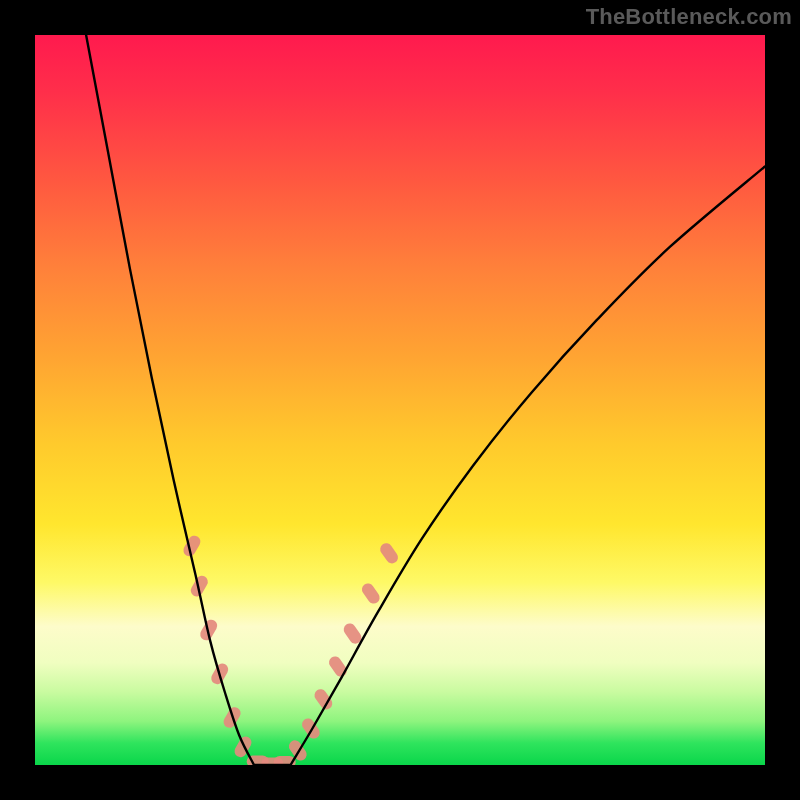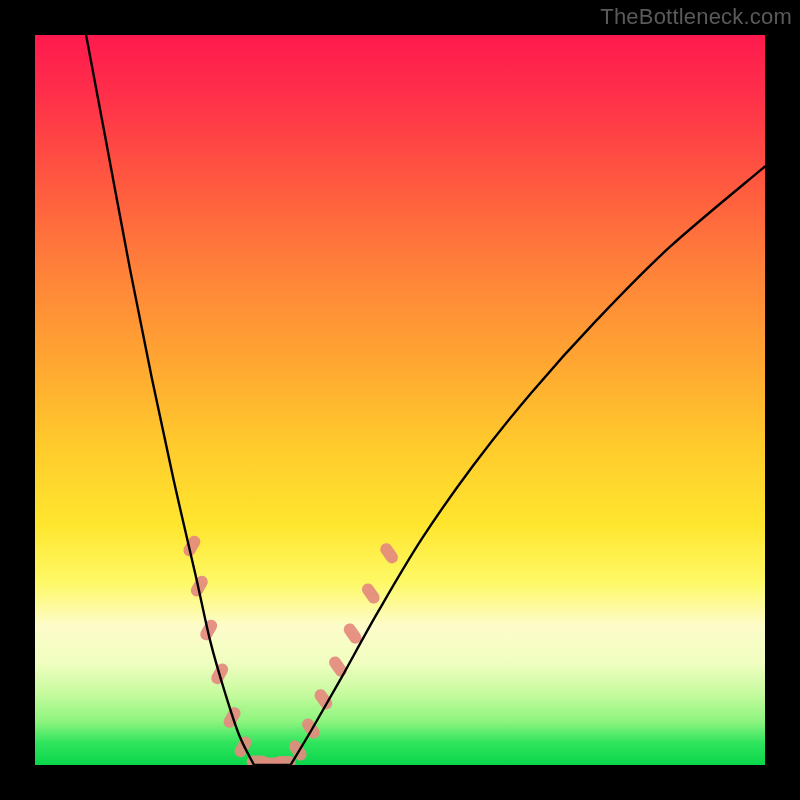--- a/index.html
+++ b/index.html
@@ -42,21 +42,21 @@
       #8ef47e 94%,
       #2fe45d 97%,
       #0ad64a 100%
     );
   }
   .watermark {
     position: absolute;
     top: 4px;
     right: 8px;
     font-size: 22px;
-    font-weight: 400;
+    font-weight: 700;
     color: #5a5a5a;
     letter-spacing: 0.2px;
     user-select: none;
   }
   svg.curve {
     position: absolute;
     top: 0;
     left: 0;
     width: 730px;
     height: 730px;

